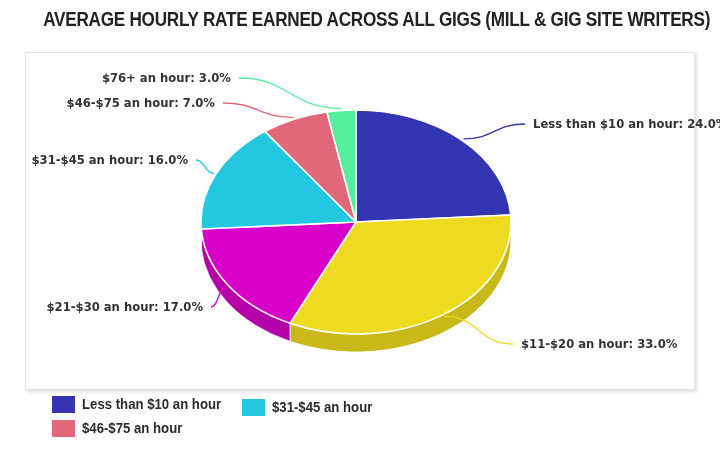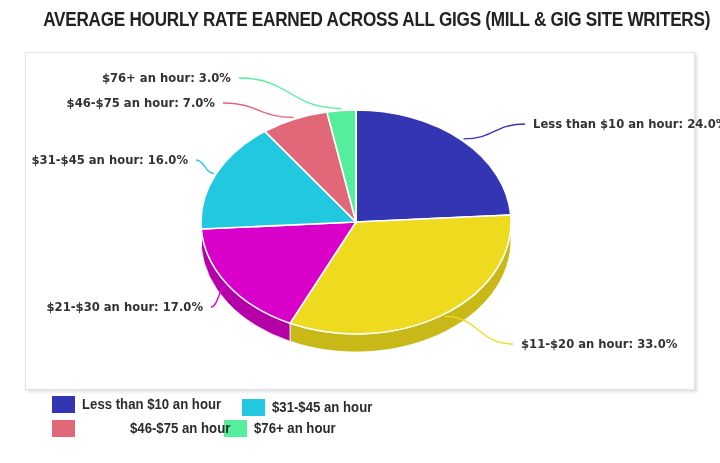--- a/index.html
+++ b/index.html
@@ -147,22 +147,18 @@
       <div class="legend-item" style="width: 190px;">
         <span class="legend-swatch" style="background: rgb(51, 53, 178);"></span>
         <span class="legend-text">Less than $10 an hour</span>
       </div>
       <div class="legend-item" style="width: 170px; align-items: flex-end;">
         <span class="legend-swatch" style="background: rgb(34, 199, 224);"></span>
         <span class="legend-text">$31-$45 an hour</span>
       </div>
     </div>
     <div class="legend-row">
-      <div class="legend-item" style="width: 172px; gap: 48px;">
+      <div class="legend-item" style="width: 172px;">
         <span class="legend-swatch" style="background: rgb(224, 104, 120);"></span>
         <span class="legend-text">$46-$75 an hour</span>
-      </div>
-      <div class="legend-item" style="width: 160px;">
-        <span class="legend-swatch" style="background: rgb(85, 238, 156);"></span>
-        <span class="legend-text">$76+ an hour</span>
       </div>
     </div>
   </div>
 
 </body></html>

